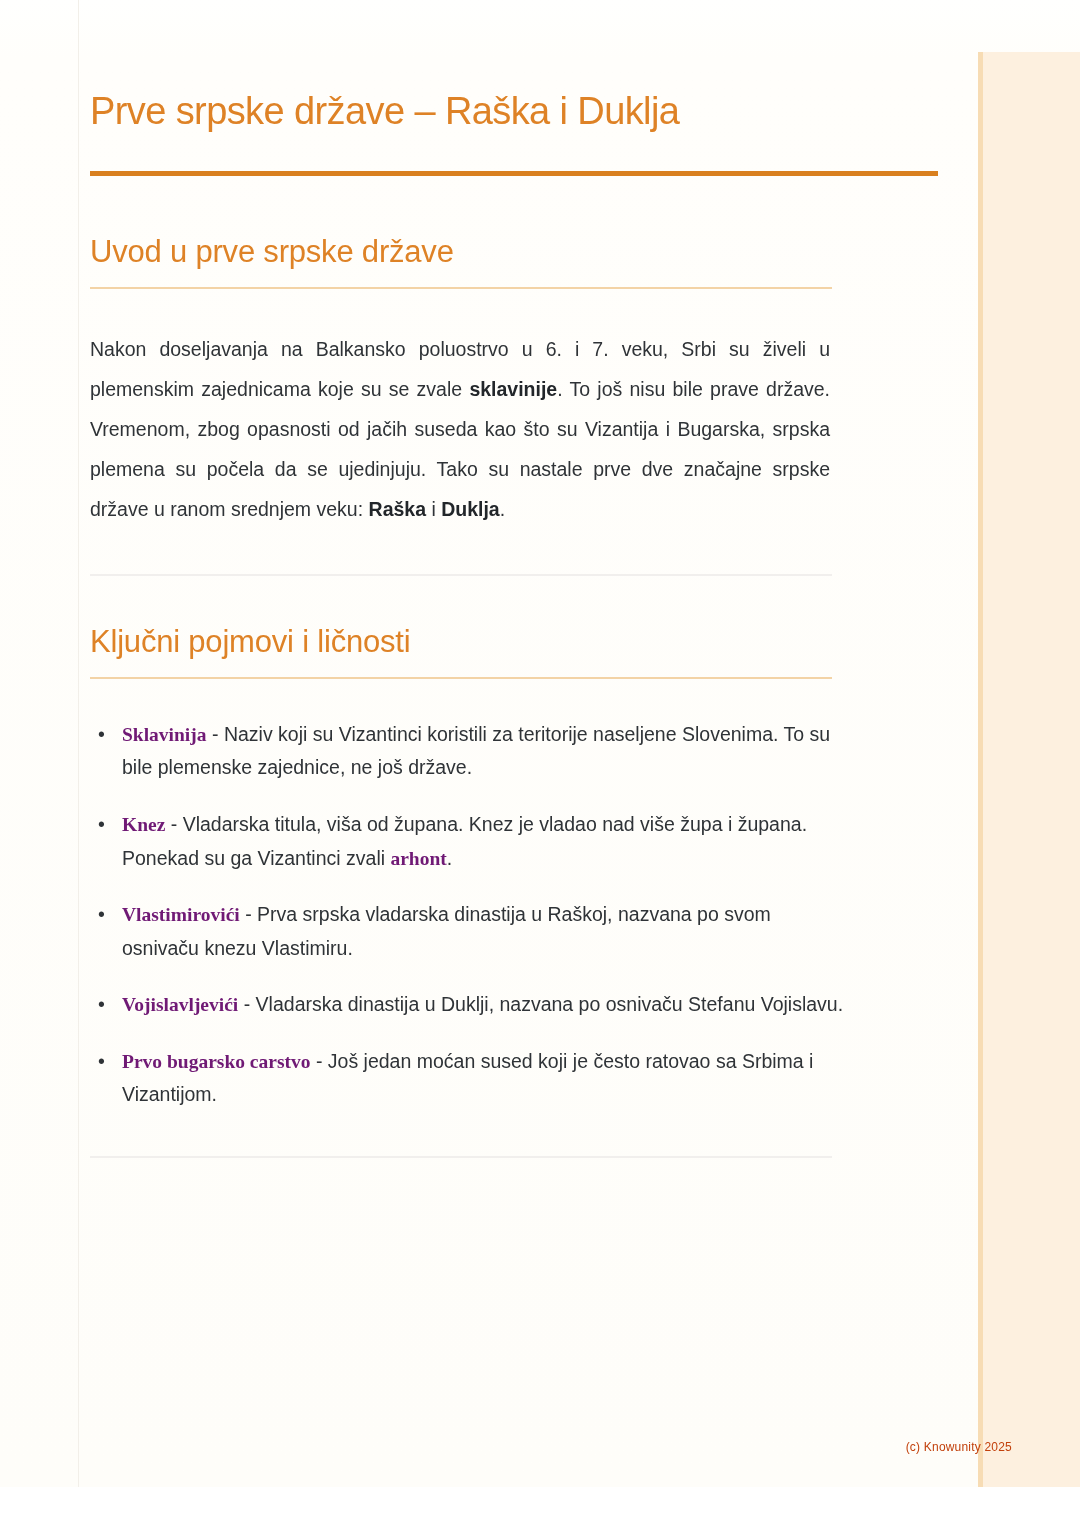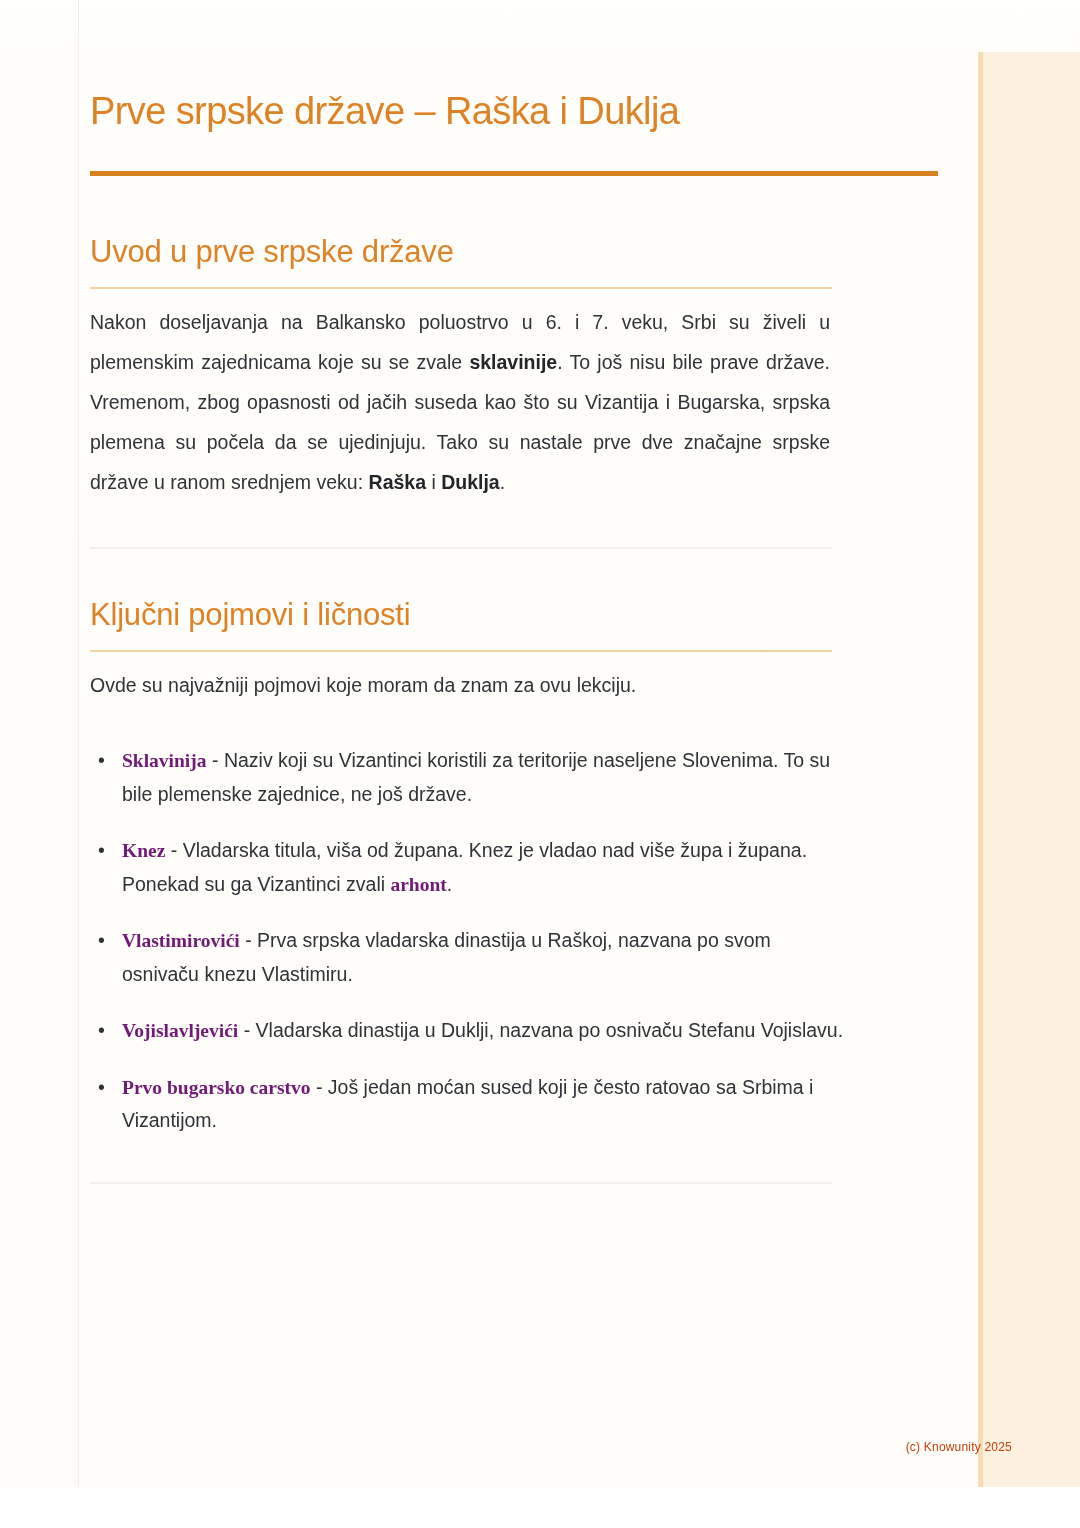--- a/index.html
+++ b/index.html
@@ -104,21 +104,21 @@
     height: 2px;
     background: #f3d3a6;
   }
 
   .sect-gap-1 { height: 56px; }
   .sect-gap-2 { height: 46px; }
 
   
   .body-para {
     margin: 0;
-    padding-top: 13px;
+    padding-top: 40px;
     font-size: 19.5px;
     line-height: 2.06;
     color: #2f3337;
     text-align: justify;
     width: 740px;
   }
   .body-para.left { text-align: left; }
   .body-para b { font-weight: bold; color: #22262a; }
 
   
@@ -193,21 +193,20 @@
       <p class="body-para"><span>Nakon doseljavanja na Balkansko poluostrvo u 6. i 7. veku, Srbi su živeli u plemenskim zajednicama koje su se zvale </span><b>sklavinije</b><span>. To još nisu bile prave države. Vremenom, zbog opasnosti od jačih suseda kao što su Vizantija i Bugarska, srpska plemena su počela da se ujedinjuju. Tako su nastale prve dve značajne srpske države u ranom srednjem veku: </span><b>Raška</b><span> i </span><b>Duklja</b><span>.</span></p>
     </div>
 
     <div class="divider"></div>
 
     <div class="sect-gap-2"></div>
 
     <div class="section">
       <h2 class="h2">Ključni pojmovi i ličnosti</h2>
       <div class="h2-rule"></div>
-      <p class="body-para left">Ovde su najvažniji pojmovi koje moram da znam za ovu lekciju.</p>
 
       <div class="list-top-gap"></div>
 
       <ul class="terms">
           <li><b>Sklavinija</b><span> - Naziv koji su Vizantinci koristili za teritorije naseljene Slovenima. To su bile plemenske zajednice, ne još države.</span></li>
           <li><b>Knez</b><span> - Vladarska titula, viša od župana. Knez je vladao nad više župa i župana. Ponekad su ga Vizantinci zvali </span><b>arhont</b><span>.</span></li>
           <li><b>Vlastimirovići</b><span> - Prva srpska vladarska dinastija u Raškoj, nazvana po svom osnivaču knezu Vlastimiru.</span></li>
           <li><b>Vojislavljevići</b><span> - Vladarska dinastija u Duklji, nazvana po osnivaču Stefanu Vojislavu.</span></li>
           <li><b>Prvo bugarsko carstvo</b><span> - Još jedan moćan sused koji je često ratovao sa Srbima i Vizantijom.</span></li>
         </ul>

